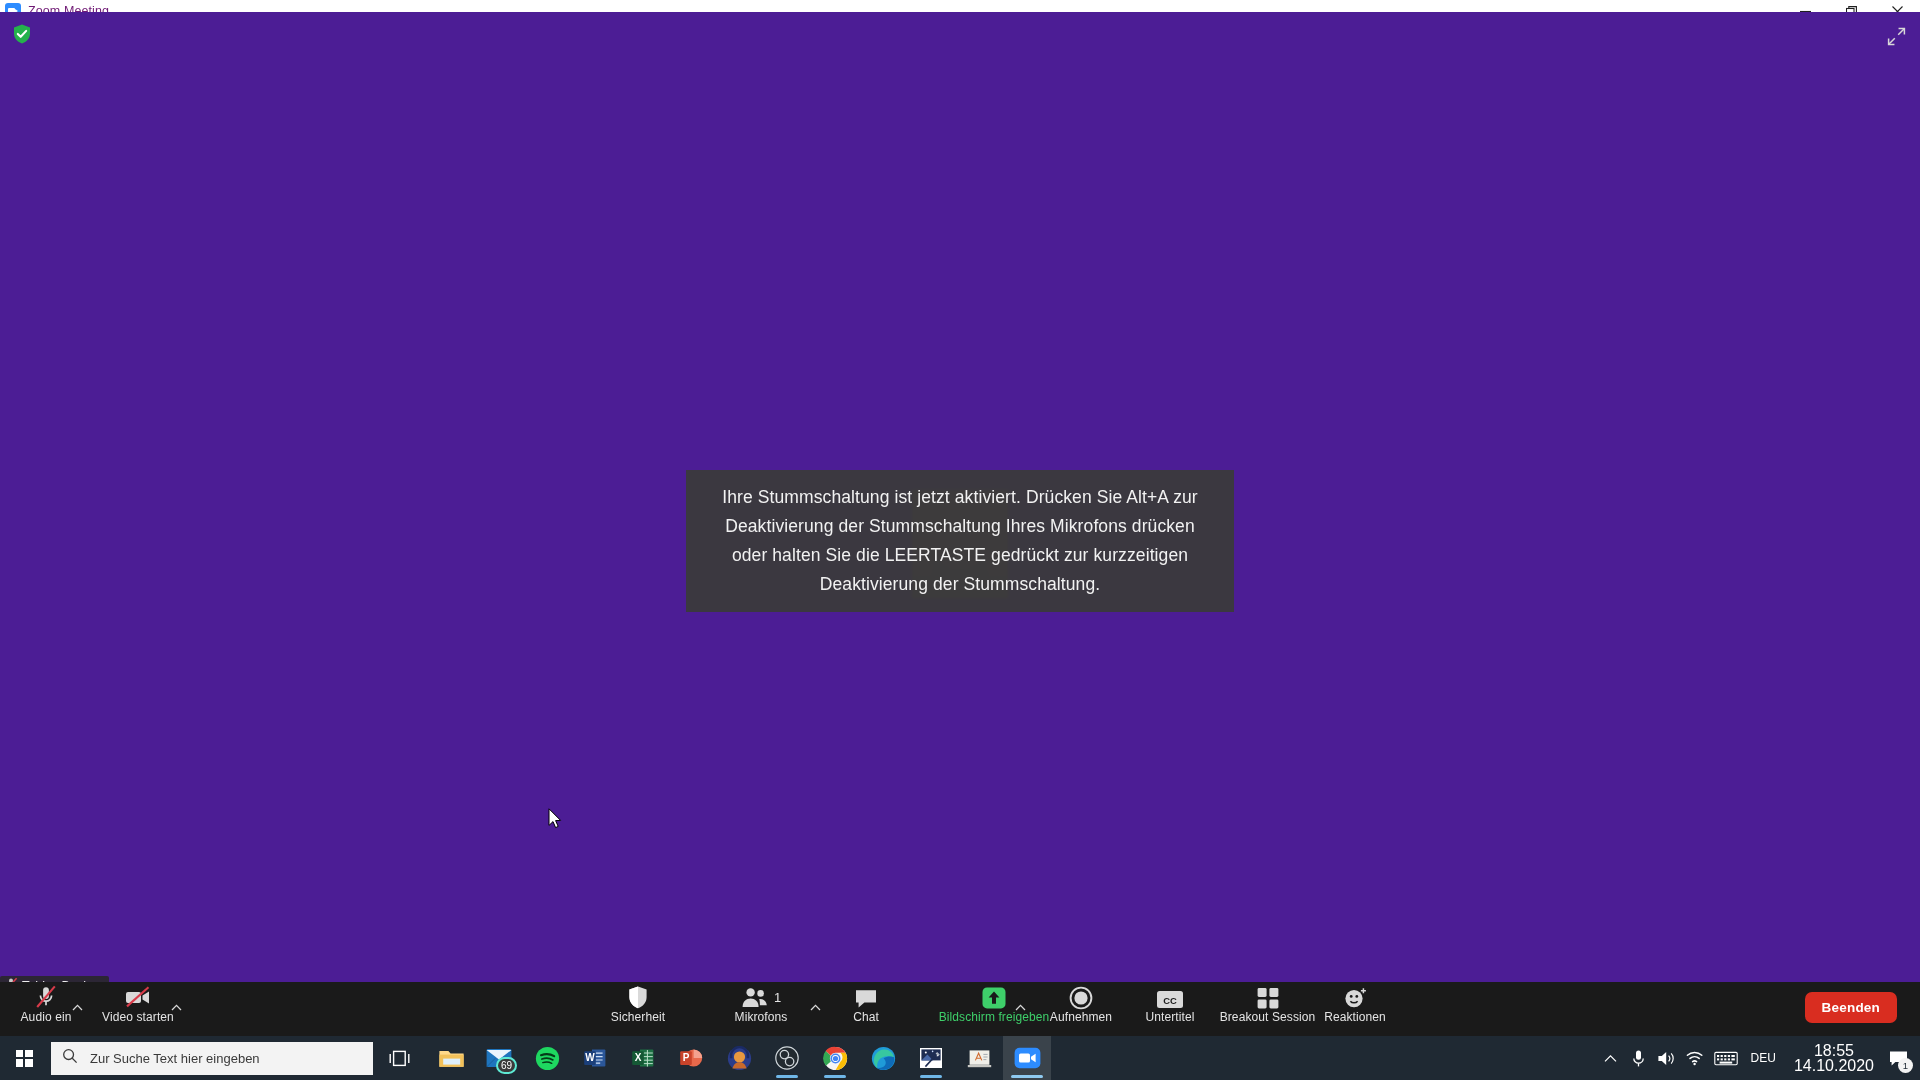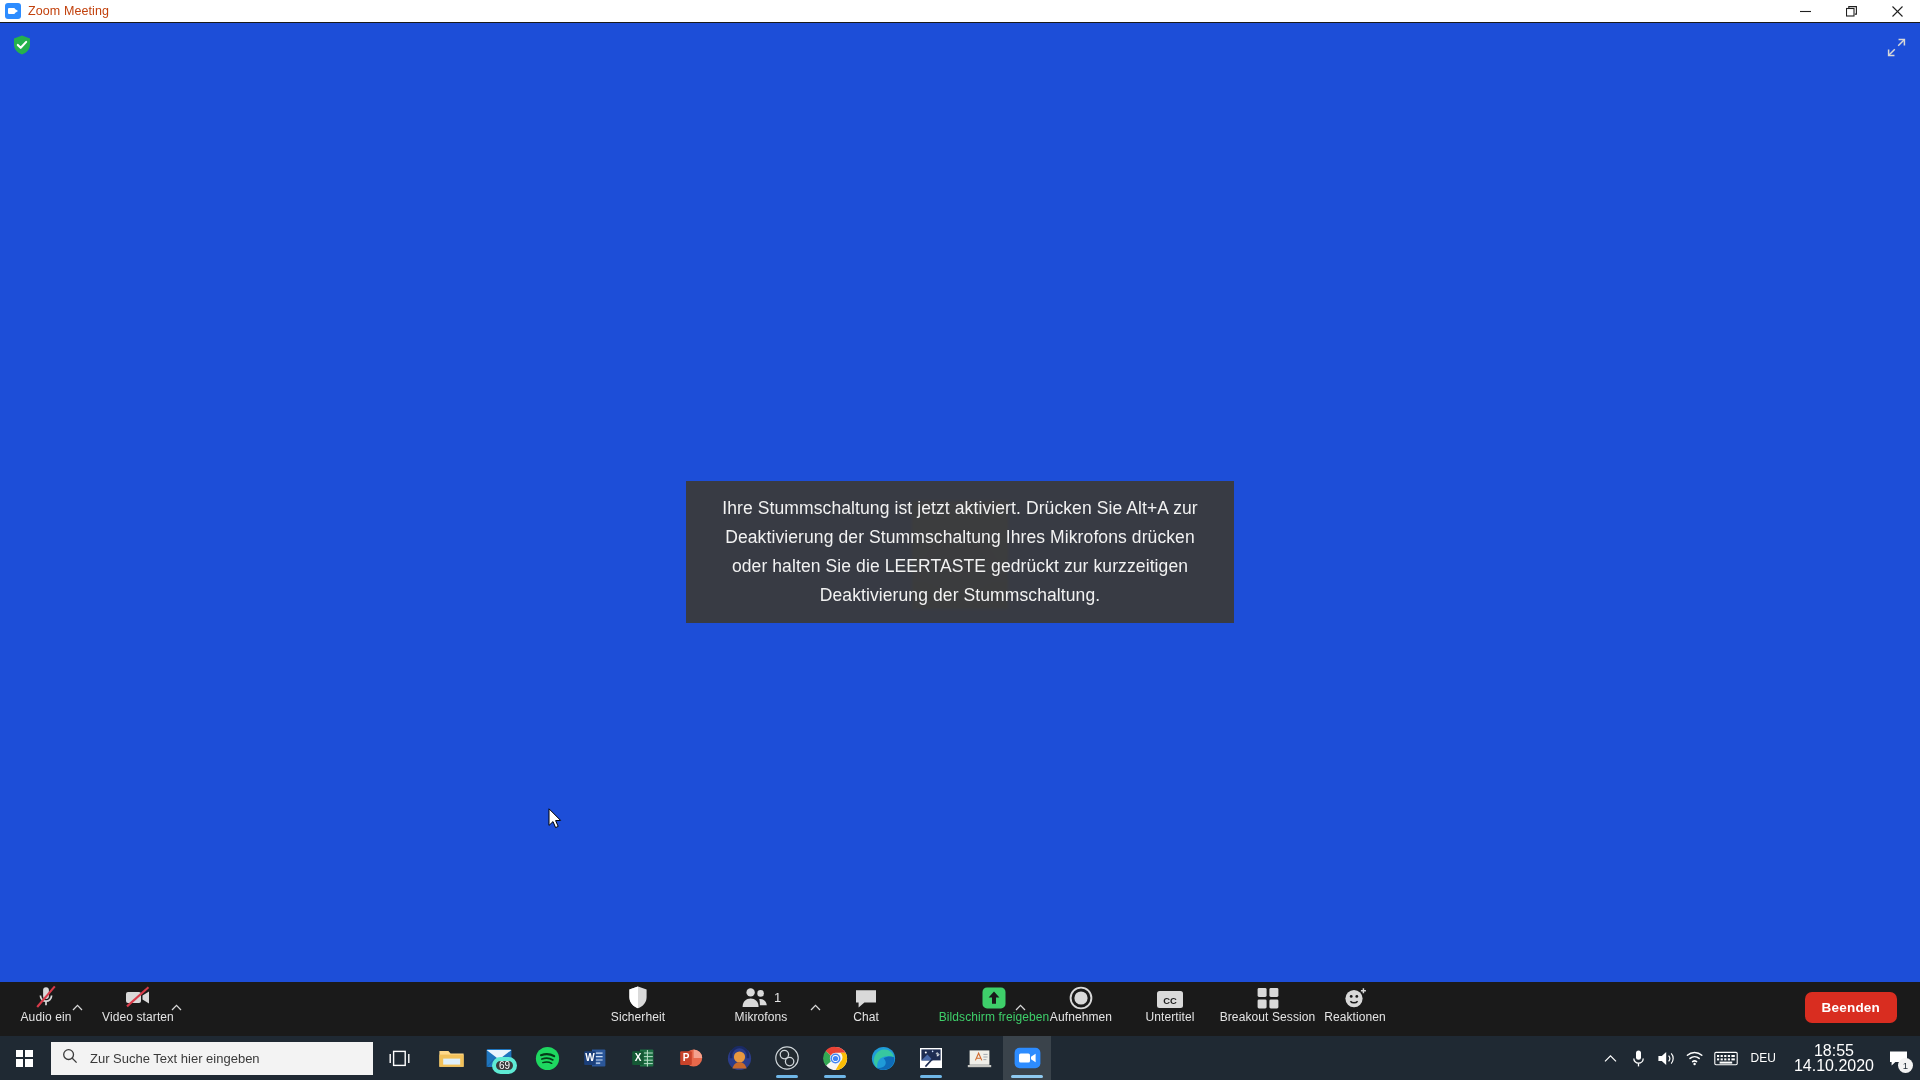--- a/index.html
+++ b/index.html
@@ -27,36 +27,36 @@
     width: 7px; height: 6px; background: #ffffff; border-radius: 1px;
   }
   .titlebar-icon::after {
     content: ""; position: absolute; left: 10px; top: 6px;
     width: 0; height: 0;
     border-top: 2px solid transparent;
     border-bottom: 2px solid transparent;
     border-left: 3px solid #ffffff;
   }
   .titlebar-title {
-    font-size: 12.5px; color: #c2410c; line-height: 22px;
+    font-size: 12.5px; color: #701a75; line-height: 22px;
     letter-spacing: .1px;
   }
   .win-controls { margin-left: auto; display: flex; height: 22px; }
   .win-btn {
     width: 46px; height: 22px;
     display: flex; align-items: center; justify-content: center;
     color: #202020;
   }
   .win-btn svg { display: block; }
 
   
   .stage {
-    position: absolute; top: 23px; left: 0;
+    position: absolute; top: 12px; left: 0;
     width: 1920px; height: 1014px;
-    background: #1d4ed8;
+    background: #4c1d95;
   }
   .enc-shield {
     position: absolute; left: 11px; top: 11px;
     width: 22px; height: 22px;
   }
   .fullscreen-btn {
     position: absolute; right: 10px; top: 10px;
     width: 28px; height: 28px;
     display: flex; align-items: center; justify-content: center;
   }
@@ -175,21 +175,21 @@
   .tb-app .underline {
     position: absolute; bottom: 2px; left: 13px;
     width: 22px; height: 3px; background: #6fb7e8; border-radius: 2px;
   }
   .tb-app.active .underline { left: 8px; width: 32px; background: #8fcaf0; }
   .app-badge {
     position: absolute; right: 6px; bottom: 6px;
     min-width: 17px; height: 17px; border-radius: 9px;
     background: #3a3a3a; color: #ffffff;
     font-size: 10px; display: flex; align-items: center; justify-content: center;
-    border: 4px solid #5eead4; padding: 0 3px;
+    border: 2px solid #5eead4; padding: 0 3px;
   }
   .tray {
     margin-left: auto; display: flex; align-items: center; height: 44px;
     padding-right: 6px;
   }
   .tray-ico {
     width: 28px; height: 44px;
     display: flex; align-items: center; justify-content: center;
     color: #ffffff;
   }

